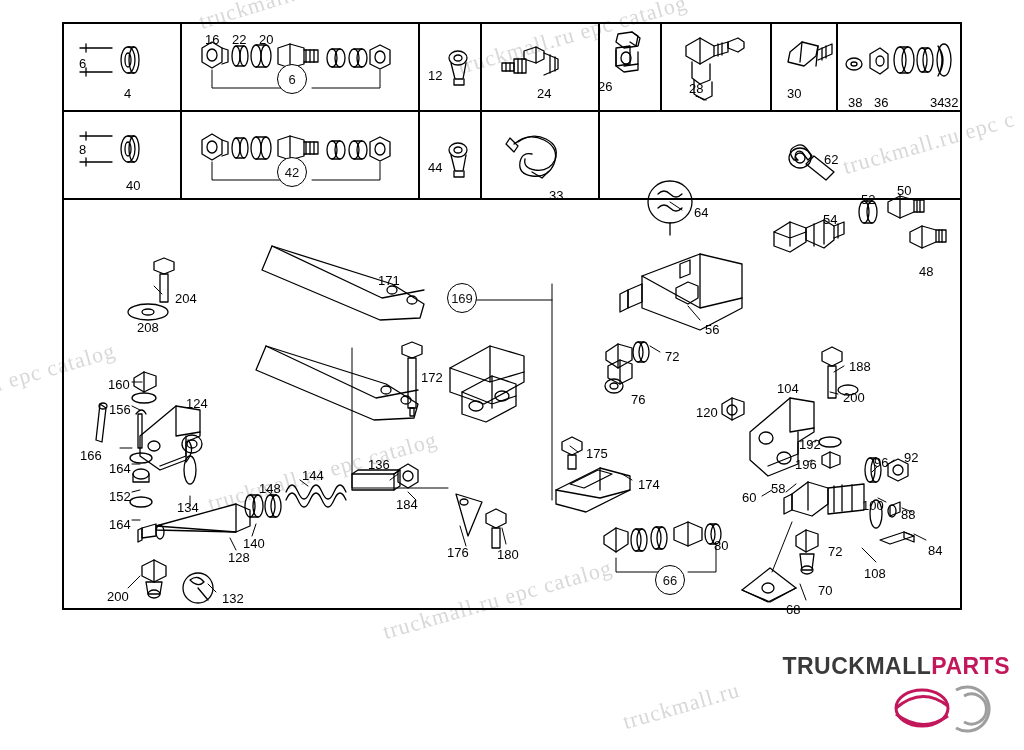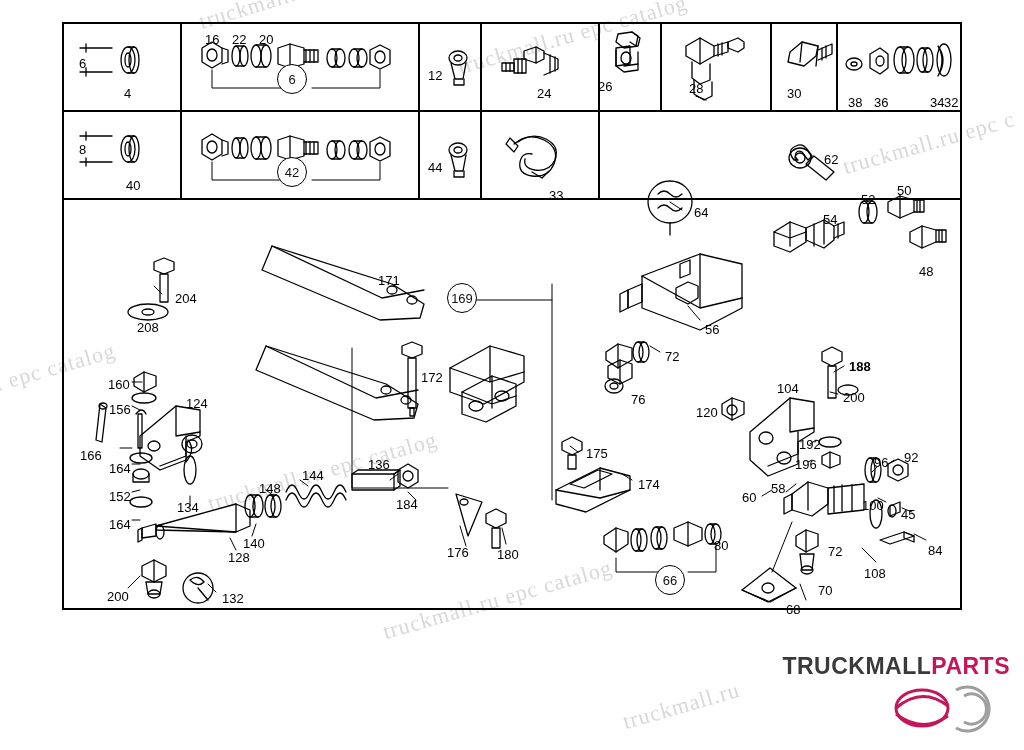--- a/index.html
+++ b/index.html
@@ -615,30 +615,30 @@
       <div class="lbl" style="left: 919px; top: 264px;">48</div>
       <div class="lbl" style="left: 694px; top: 205px;">64</div>
       <div class="lbl" style="left: 705px; top: 322px;">56</div>
       <div class="lbl" style="left: 665px; top: 349px;">72</div>
       <div class="lbl" style="left: 631px; top: 392px;">76</div>
       <div class="lbl" style="left: 378px; top: 273px;">171</div>
       <div class="circ" style="width: 30px; height: 30px; left: 447px; top: 283px;">169</div>
       <div class="lbl" style="left: 175px; top: 291px;">204</div>
       <div class="lbl" style="left: 137px; top: 320px;">208</div>
       <div class="lbl" style="left: 421px; top: 370px;">172</div>
-      <div class="lbl" style="left: 849px; top: 359px; font-weight: bold;">188</div>
+      <div class="lbl" style="left: 849px; top: 359px;">188</div>
       <div class="lbl" style="left: 843px; top: 390px;">200</div>
       <div class="lbl" style="left: 777px; top: 381px;">104</div>
       <div class="lbl" style="left: 696px; top: 405px;">120</div>
       <div class="lbl" style="left: 799px; top: 437px;">192</div>
       <div class="lbl" style="left: 795px; top: 457px;">196</div>
       <div class="lbl" style="left: 874px; top: 455px;">96</div>
       <div class="lbl" style="left: 904px; top: 450px;">92</div>
       <div class="lbl" style="left: 862px; top: 498px;">100</div>
-      <div class="lbl" style="left: 901px; top: 507px;">45</div>
+      <div class="lbl" style="left: 901px; top: 507px;">88</div>
       <div class="lbl" style="left: 928px; top: 543px;">84</div>
       <div class="lbl" style="left: 864px; top: 566px;">108</div>
       <div class="lbl" style="left: 828px; top: 544px;">72</div>
       <div class="lbl" style="left: 818px; top: 583px;">70</div>
       <div class="lbl" style="left: 786px; top: 602px;">68</div>
       <div class="circ" style="width: 30px; height: 30px; left: 655px; top: 565px;">66</div>
       <div class="lbl" style="left: 714px; top: 538px;">80</div>
       <div class="lbl" style="left: 742px; top: 490px;">60</div>
       <div class="lbl" style="left: 771px; top: 481px;">58</div>
       <div class="lbl" style="left: 108px; top: 377px;">160</div>

